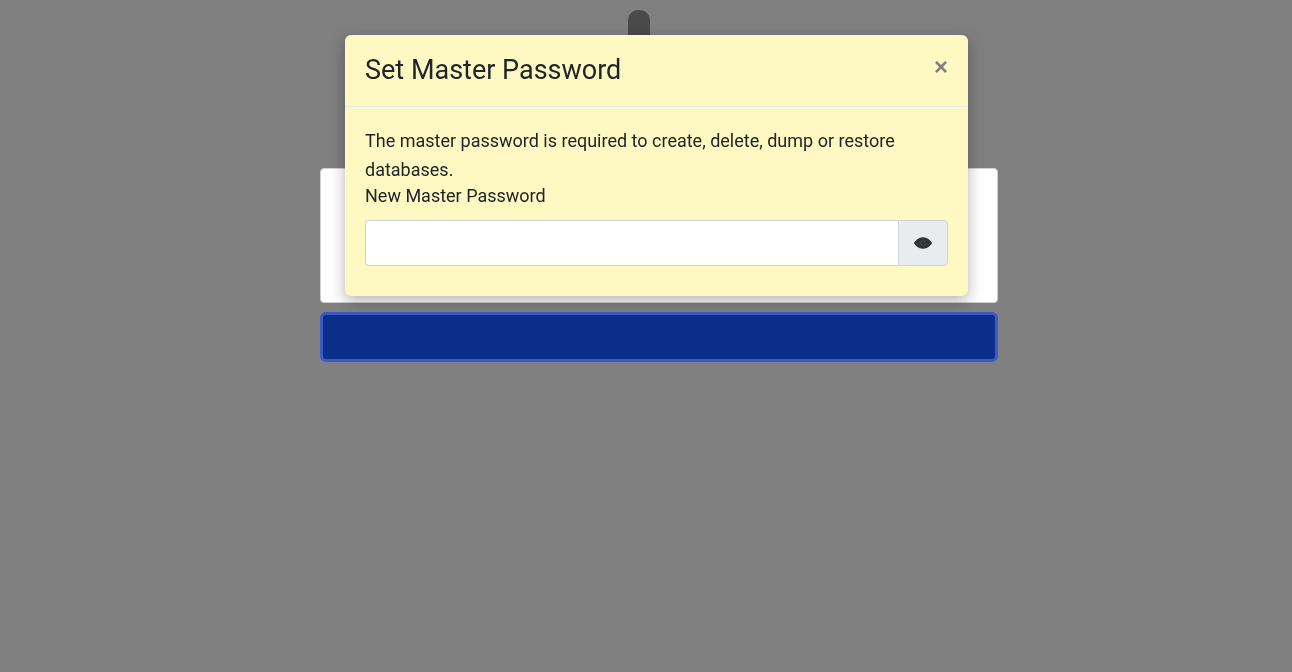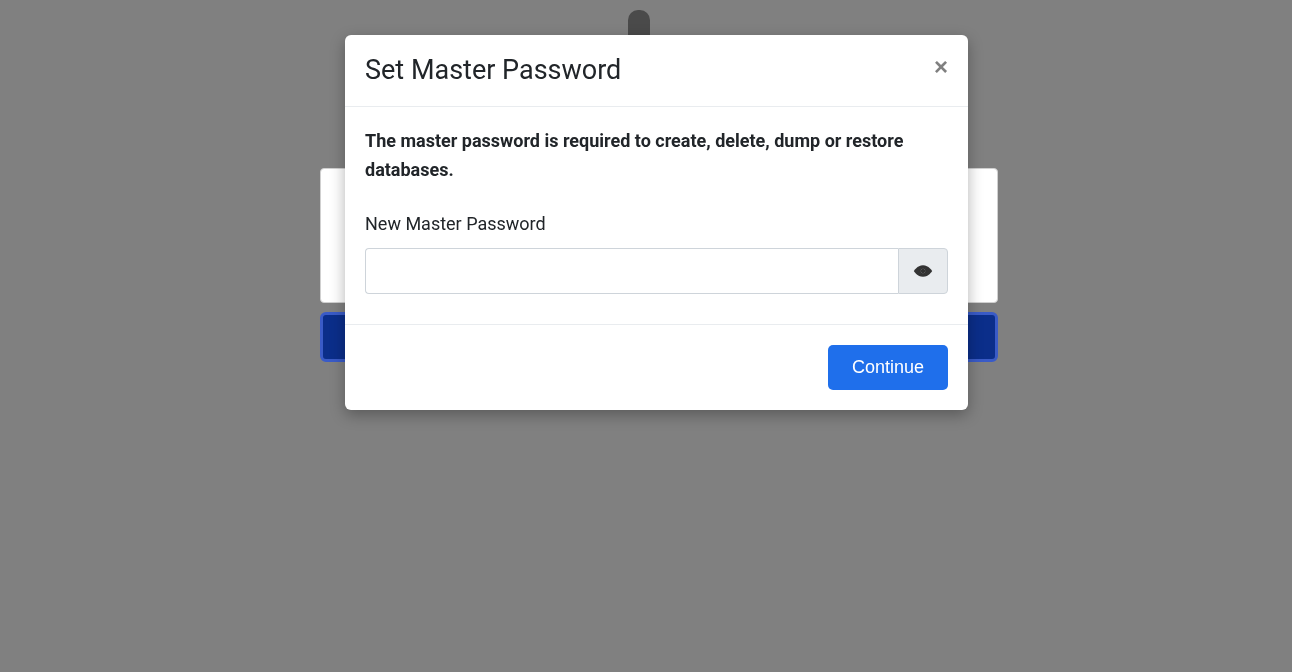--- a/index.html
+++ b/index.html
@@ -49,21 +49,21 @@
       width: 22px;
       height: 30px;
       background: #4a4a4a;
       border-radius: 10px 10px 0 0;
     }
     .modal {
       position: absolute;
       left: 345px;
       top: 35px;
       width: 623px;
-      background: #ffffff;
+      background: #fef9c3;
       border-radius: 6px;
       box-shadow: 0 5px 15px rgba(0,0,0,0.3);
     }
     .modal-header {
       padding: 18px 20px 18px 20px;
       border-bottom: 1px solid #e9ecef;
       display: flex;
       justify-content: space-between;
       align-items: flex-start;
     }
@@ -84,22 +84,20 @@
       line-height: 1;
       margin-top: 2px;
     }
     .modal-body {
       padding: 20px 20px 30px 20px;
     }
     .description {
       font-size: 18px;
       color: #212529;
       line-height: 1.6;
-      margin-bottom: 28px;
-      font-weight: bold;
     }
     .form-row {
       display: flex;
       align-items: center;
       margin-bottom: 22px;
     }
     .form-row-stacked {
       display: block;
       margin-bottom: 0;
     }
@@ -191,16 +189,13 @@
         <div class="input-addon">
           <svg class="eye-icon" viewBox="0 0 24 16" fill="none" stroke="#333" stroke-width="1.5">
             <path d="M1 8 C1 8 5 1 12 1 C19 1 23 8 23 8 C23 8 19 15 12 15 C5 15 1 8 1 8 Z" fill="#333" stroke="none"></path>
             <circle cx="12" cy="8" r="3.5" fill="#e9ecef"></circle>
             <circle cx="12" cy="8" r="2" fill="#333"></circle>
           </svg>
         </div>
       </div>
     </div>
   </div>
-  <div class="modal-footer">
-    <button class="continue-btn">Continue</button>
-  </div>
 </div>
 
 </body></html>

